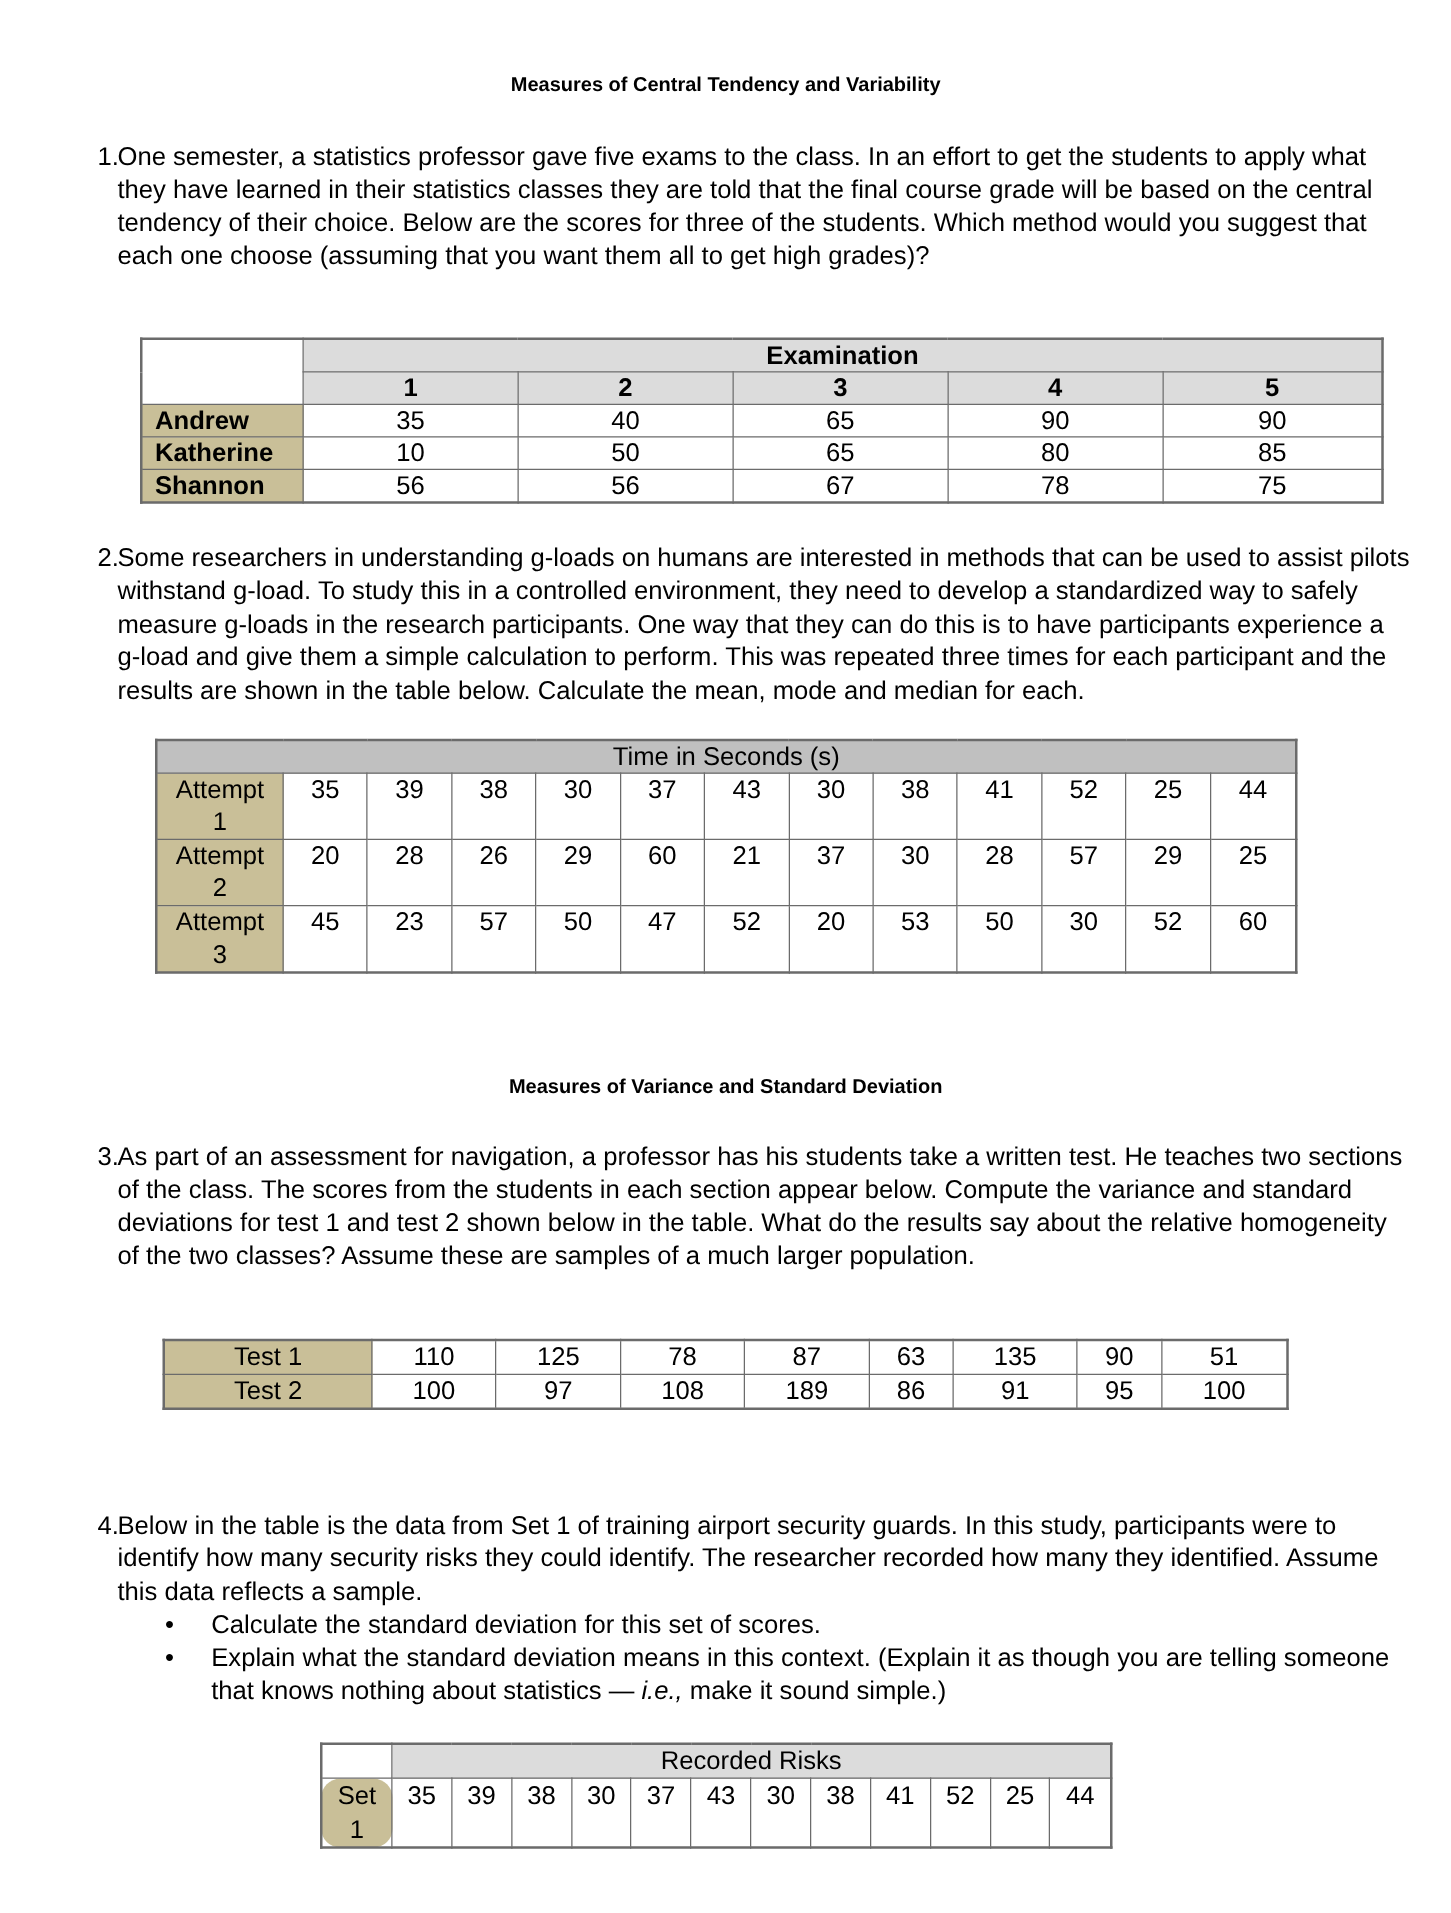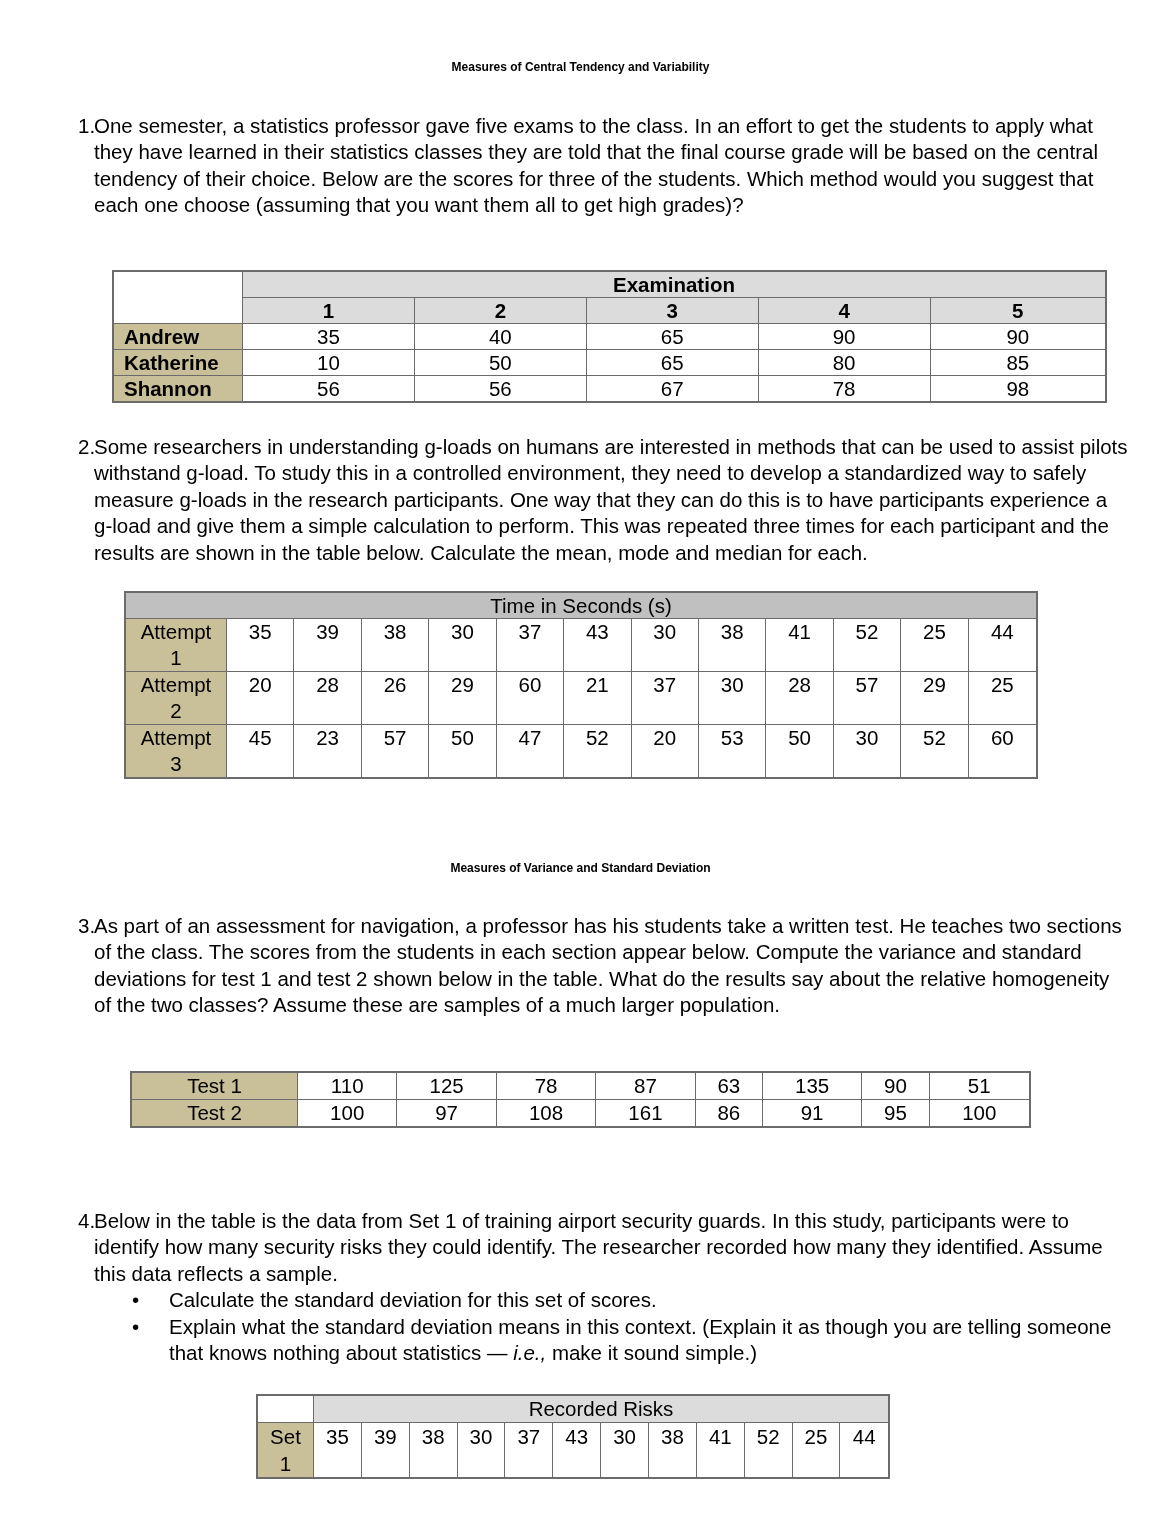--- a/index.html
+++ b/index.html
@@ -2,21 +2,21 @@
 <html><head>
 <meta charset="utf-8">
 <style>
   html, body { margin: 0; padding: 0; background: #ffffff; }
   body {
     width: 1161px; height: 1530px; position: relative; overflow: hidden;
     font-family: "Liberation Sans", sans-serif; color: #000;
   }
   .heading {
     position: absolute; left: 0; width: 1161px; text-align: center;
-    font-weight: bold; font-size: 12px;
+    font-weight: bold; font-size: 16px;
   }
   .q {
     position: absolute; left: 78px; width: 1050px; font-size: 20.5px; line-height: 26.4px;
   }
   .q .num { position: absolute; left: 0; top: 0; }
   .q .body { margin-left: 16px; }
   .bullets { margin: 0; padding: 0; list-style: none; }
   .bullets li { position: relative; padding-left: 75px; }
   .bullets li .dot { position: absolute; left: 38px; top: 0; }
   table { border-collapse: collapse; position: absolute; font-family: "Liberation Sans", sans-serif; }
@@ -36,21 +36,21 @@
   #t2 .drow td { height: 52px; }
   #t2 .lbl { width: 100px; }
   
   #t3 { left: 130px; top: 1071px; width: 901px; border: 2px solid #6b6b6b; }
   #t3 td { height: 26px; line-height: 26px; }
   #t3 .lbl { width: 165px; }
   
   #t4 { left: 256px; top: 1394px; width: 634px; border: 2px solid #6b6b6b; }
   #t4 td { vertical-align: top; line-height: 27px; }
   #t4 .hrow td { height: 26px; line-height: 26px; }
-  #t4 .drow td { height: 53px; }
+  #t4 .drow td { height: 53px; border-radius: 15px; }
   #t4 .lbl { width: 55px; }
   .white { background: #fff; }
 </style>
 </head>
 <body>
 
 <div class="heading" style="top:60px;">Measures of Central Tendency and Variability</div>
 
 <div class="q" style="top:113px;">
   <span class="num">1.</span>
@@ -85,21 +85,21 @@
     <td>65</td>
     <td>80</td>
     <td>85</td>
   </tr>
   <tr>
     <td class="tan name">Shannon</td>
     <td>56</td>
     <td>56</td>
     <td>67</td>
     <td>78</td>
-    <td>98</td>
+    <td>75</td>
   </tr>
 </tbody>
   </table>
 
 <div class="q" style="top:434px;">
   <span class="num">2.</span>
   <div class="body">Some researchers in understanding g-loads on humans are interested in methods that can be used to assist pilots withstand g-load. To study this in a controlled environment, they need to develop a standardized way to safely measure g-loads in the research participants. One way that they can do this is to have participants experience a g-load and give them a simple calculation to perform. This was repeated three times for each participant and the results are shown in the table below. Calculate the mean, mode and median for each.</div>
 </div>
 
 <table id="t2">
@@ -173,21 +173,21 @@
     <td>63</td>
     <td>135</td>
     <td>90</td>
     <td>51</td>
   </tr>
   <tr>
     <td class="tan lbl">Test 2</td>
     <td>100</td>
     <td>97</td>
     <td>108</td>
-    <td>161</td>
+    <td>189</td>
     <td>86</td>
     <td>91</td>
     <td>95</td>
     <td>100</td>
   </tr>
 </tbody>
   </table>
 
 <div class="q" style="top:1208px;">
   <span class="num">4.</span>

